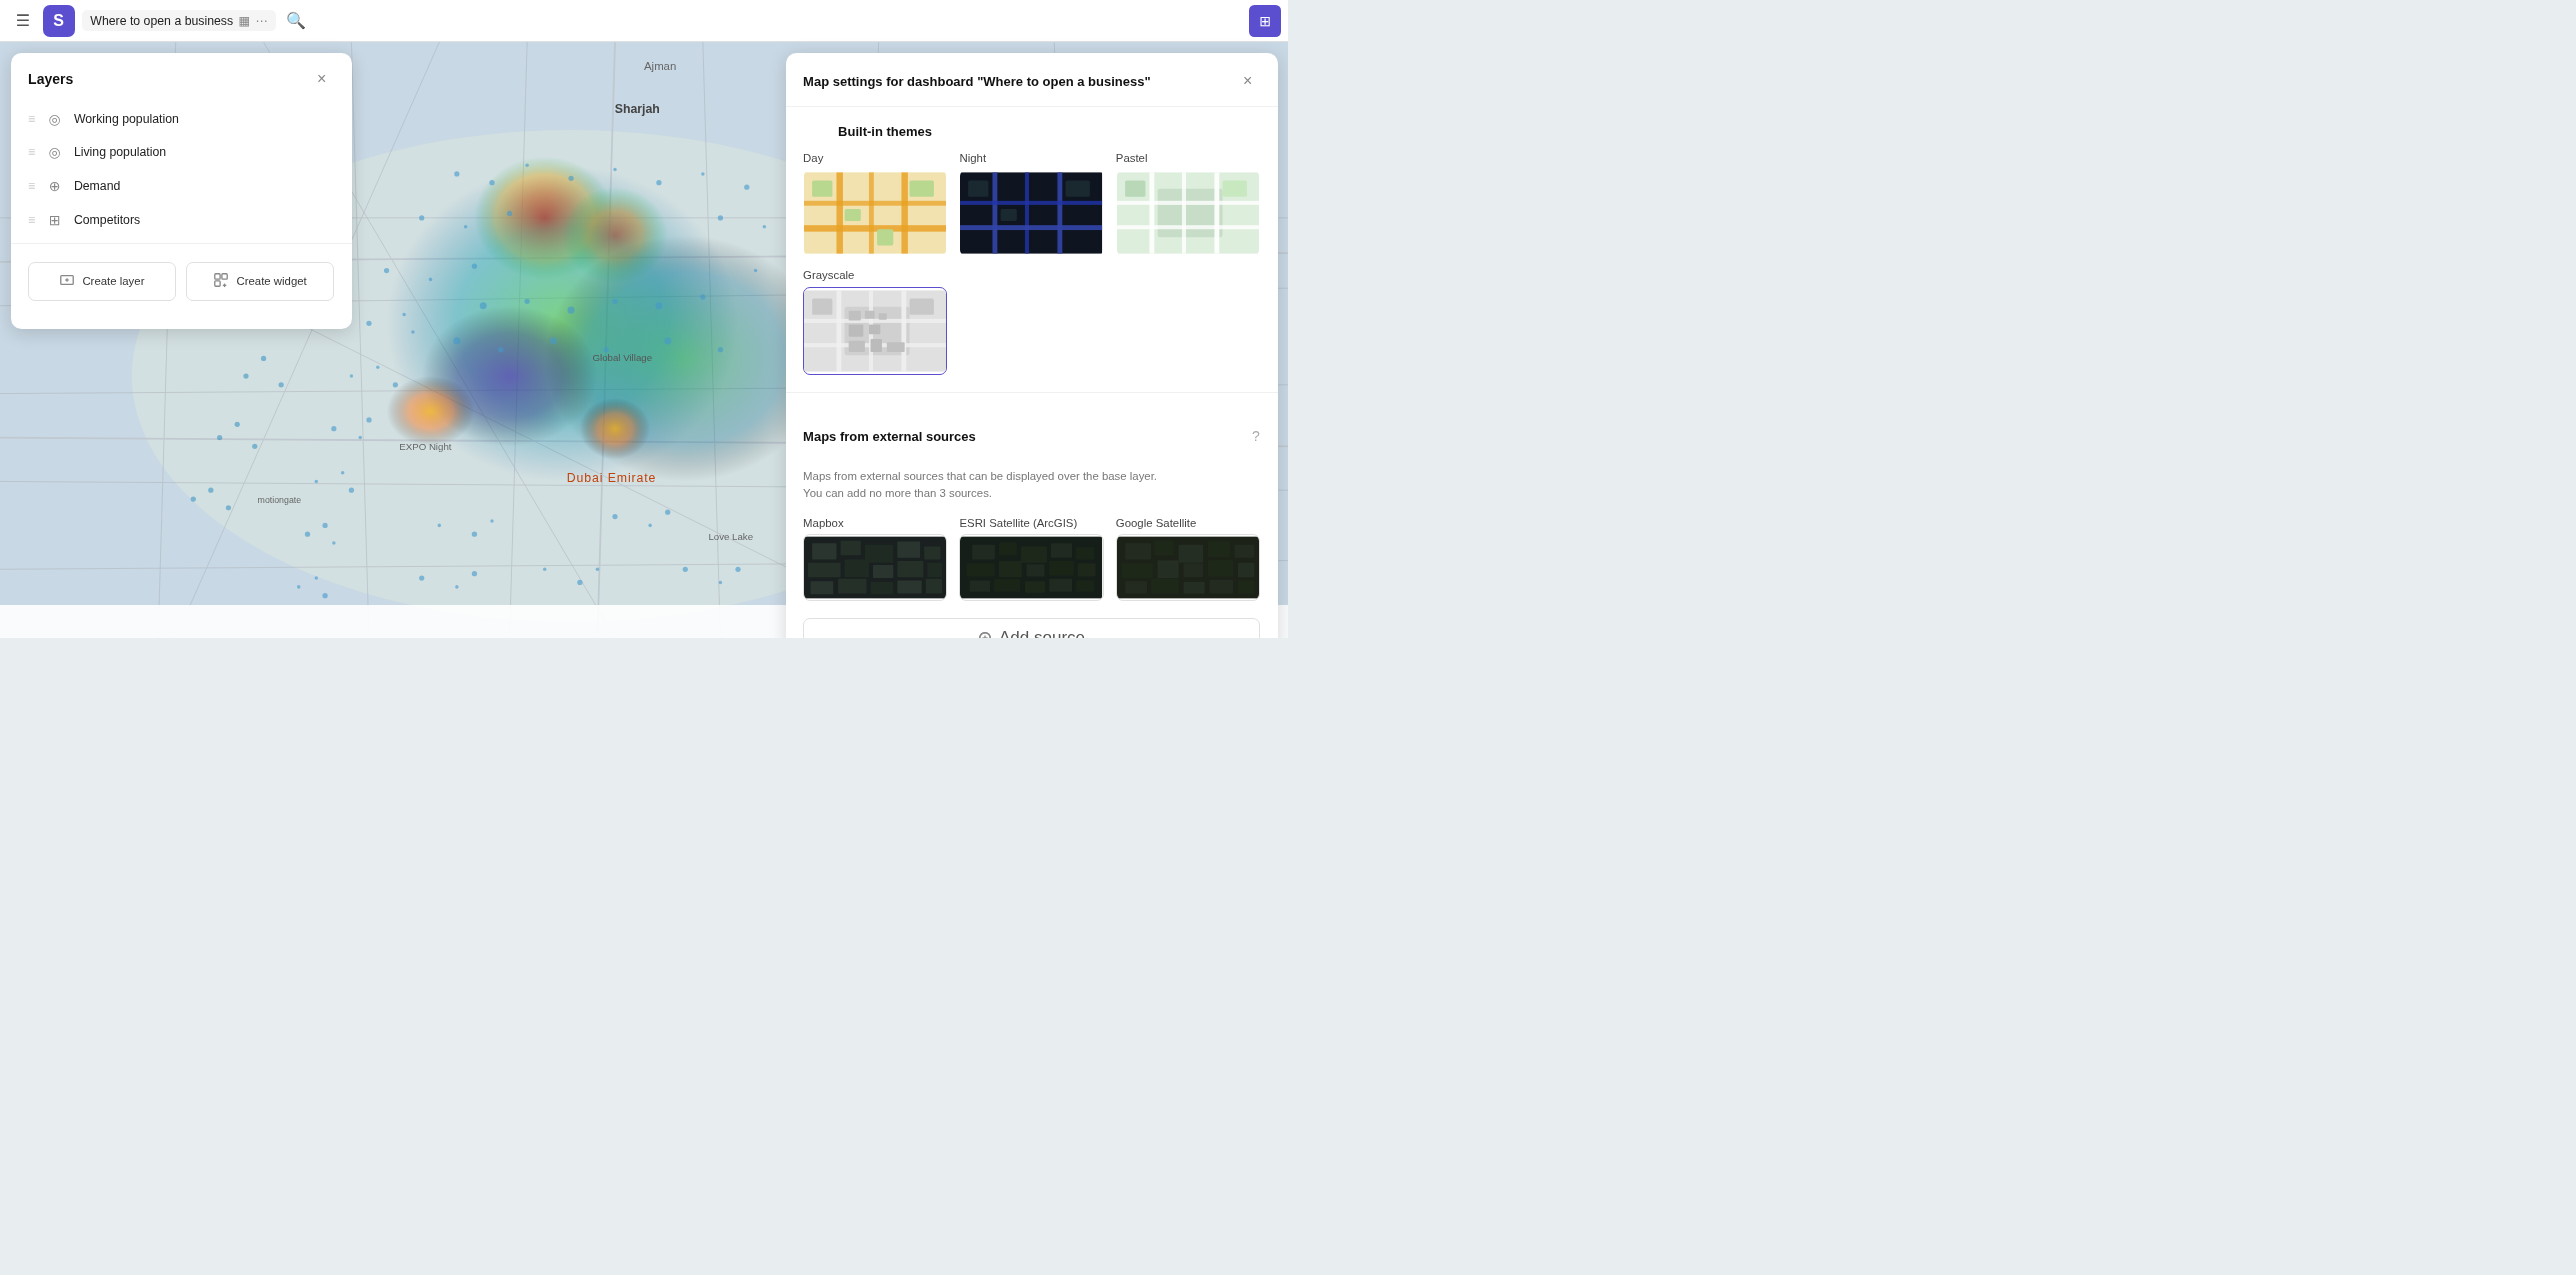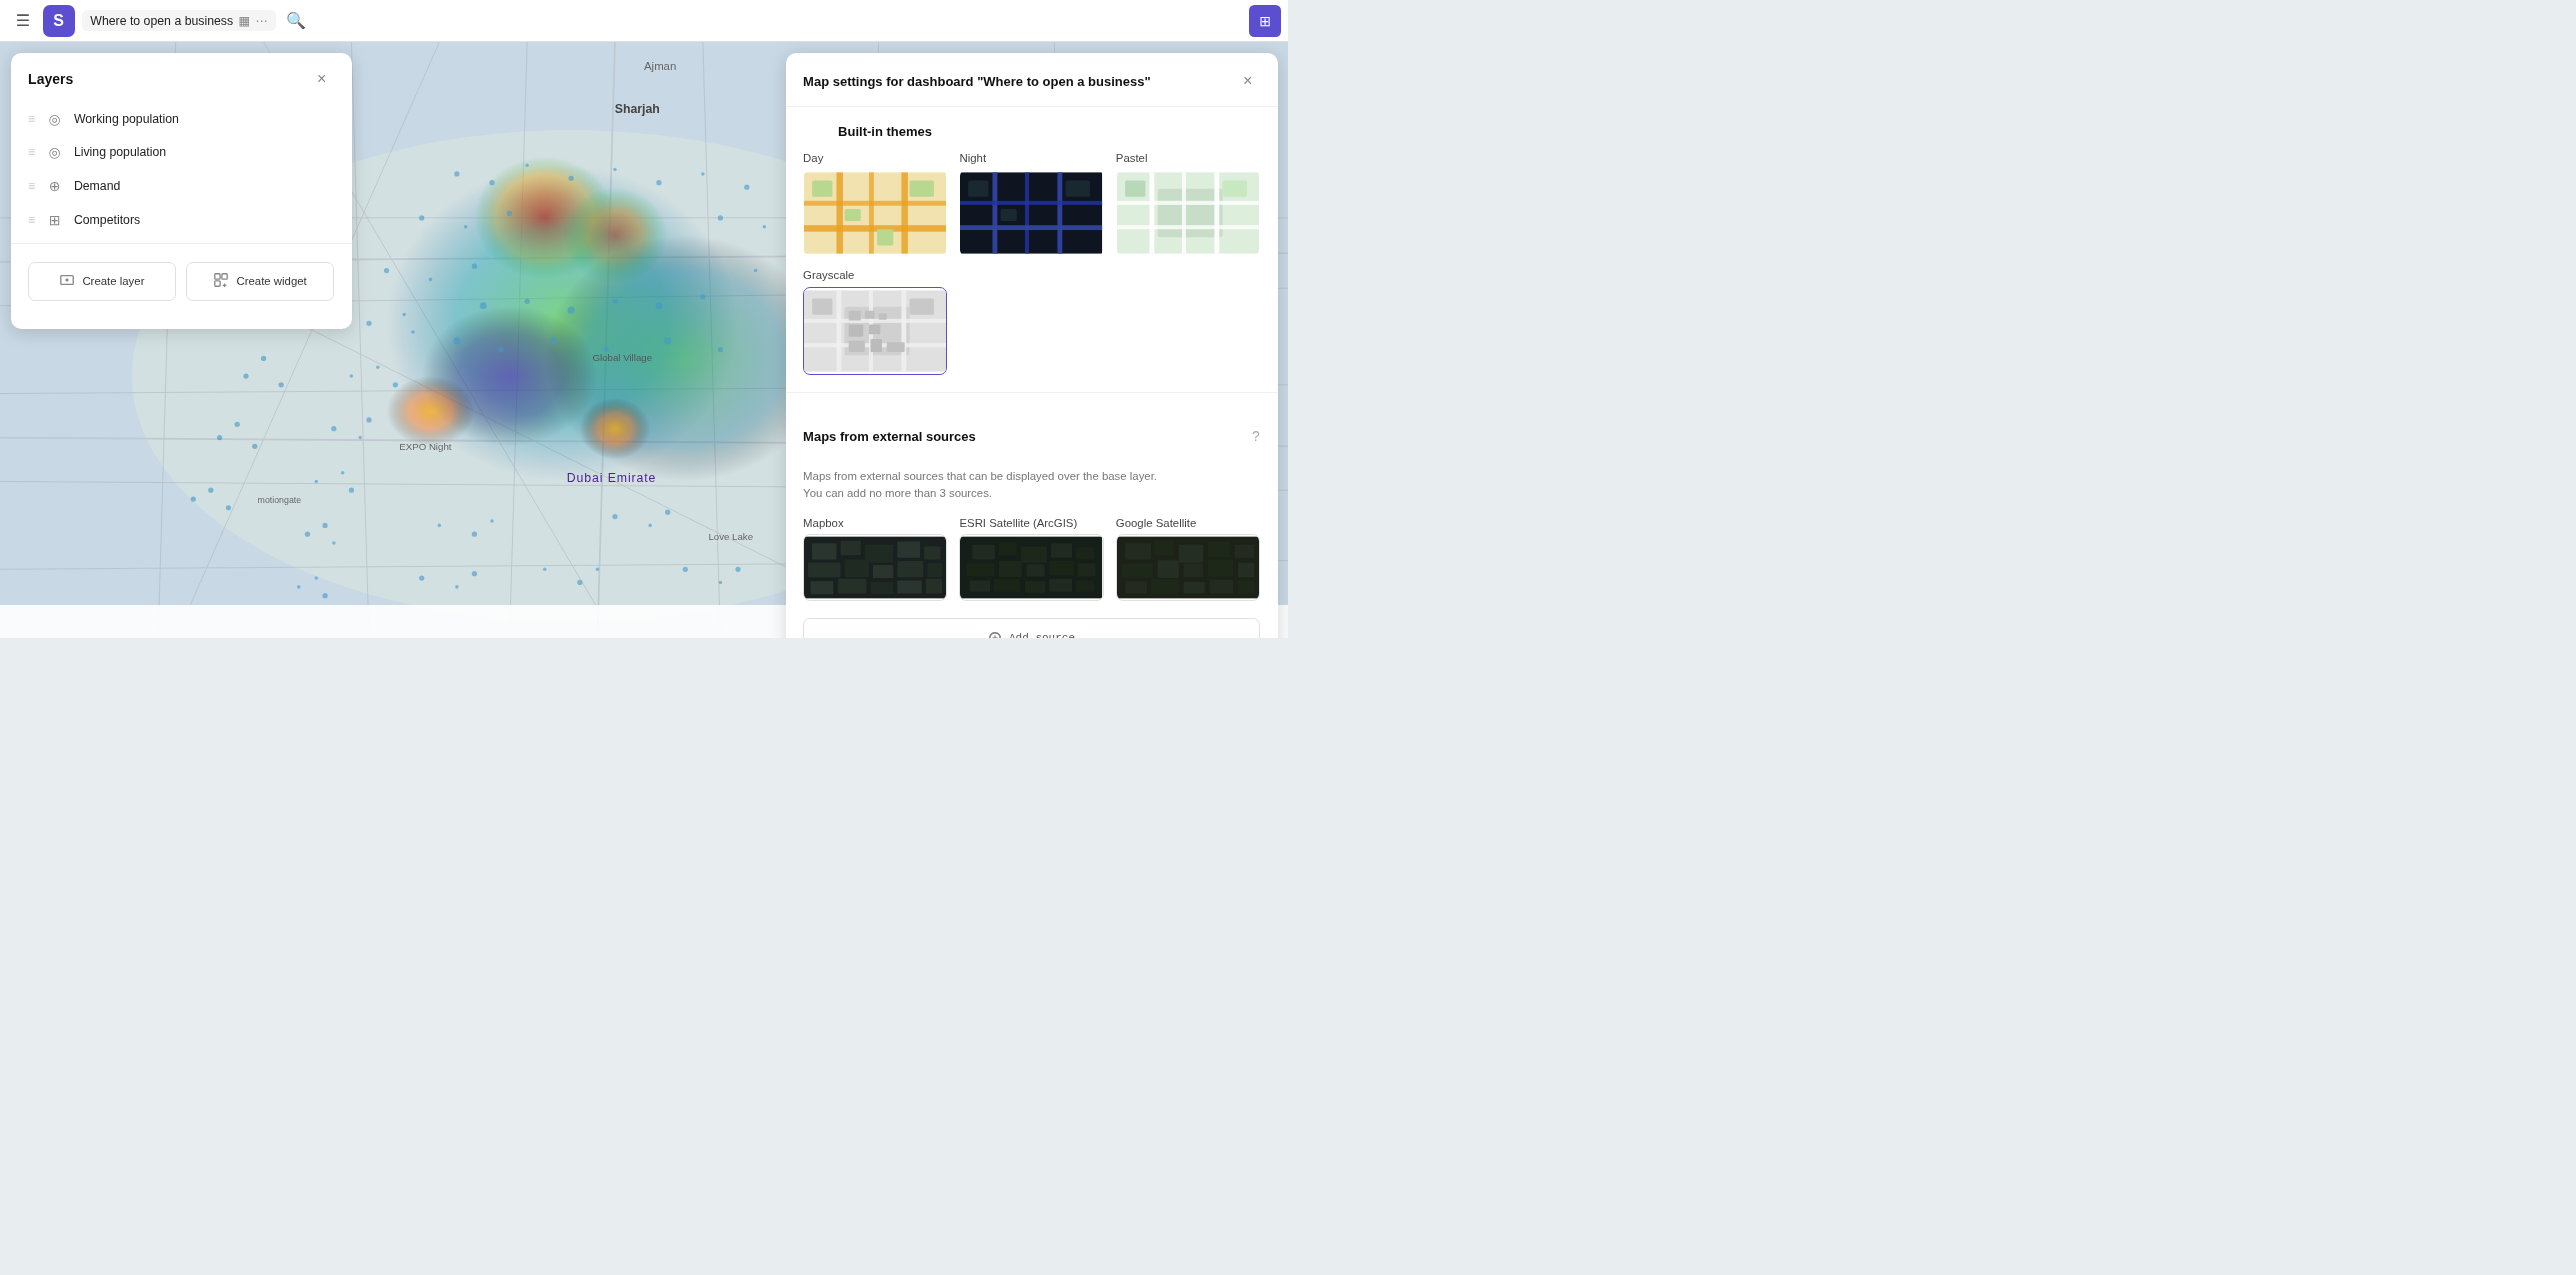--- a/index.html
+++ b/index.html
@@ -136,21 +136,21 @@
     .ext-source-item { cursor: pointer; }
     .ext-source-label { font-size: 11.4px; color: #444; margin-bottom: 5.3px; }
     .ext-source-preview {
       width: 100%; height: 67px; border-radius: 7px; overflow: hidden;
       border: 0.9px solid #e0e0e0; position: relative;
     }
 
     .add-source-btn {
       width: 100%; height: 39px; border: 0.9px solid #e0e0e0; background: white;
       border-radius: 7px; display: flex; align-items: center; justify-content: center;
-      gap: 7px; font-size: 11px; color: #555; cursor: pointer; margin-bottom: 12.3px; font-family: Liberation Mono, monospace;
+      gap: 7px; font-size: 17px; color: #555; cursor: pointer; margin-bottom: 12.3px;
     }
 
     
     .map-roads { position: absolute; top: 0; left: 0; width: 100%; height: 100%; pointer-events: none; }
   </style>
 </head>
 <body>
 
 <div class="topbar">
   <button class="topbar-btn">
@@ -362,21 +362,21 @@
       <circle cx="1180" cy="520" r="3"></circle>
         <circle cx="1220" cy="510" r="3"></circle>
         <circle cx="1200" cy="535" r="3"></circle>
     </g>
   </svg>
 
   <div class="map-label" style="left: 5%; top: 25%; font-size: 11.4px; font-style: italic; color: #5588aa;">Arabian Gulf</div>
   <div class="map-label" style="left: 50%; top: 3%; font-size: 11.4px; color: #666;">Ajman</div>
   <div class="map-label" style="left: 88%; top: 6%; font-size: 10.5px; color: #666;">Al Ghail</div>
   <div class="map-label" style="left: 44%; top: 10%; font-size: 12.3px; font-weight: 600; color: #444; margin-left: 48px;">Sharjah</div>
-  <div class="map-label" style="left: 44%; top: 72%; font-size: 12.3px; color: #4c1d95; letter-spacing: 0.9px;">Dubai Emirate</div>
+  <div class="map-label" style="left: 44%; top: 72%; font-size: 12.3px; color: #c2410c; letter-spacing: 0.9px;">Dubai Emirate</div>
   <div class="map-label" style="left: 31%; top: 67%; font-size: 9.7px; color: #666;">EXPO Night</div>
   <div class="map-label" style="left: 20%; top: 76%; font-size: 8.8px; color: #666;">motiongate</div>
   <div class="map-label" style="left: 46%; top: 52%; font-size: 9.7px; color: #555;">Global Village</div>
   <div class="map-label" style="left: 55%; top: 82%; font-size: 9.7px; color: #666;">Love Lake</div>
 
   <div class="map-bottom">
     <span class="map-bottom-brand">urbi</span>
     <div class="map-bottom-btn">+</div>
     <div class="map-bottom-btn">−</div>
     <div class="map-bottom-btn">📍</div>

